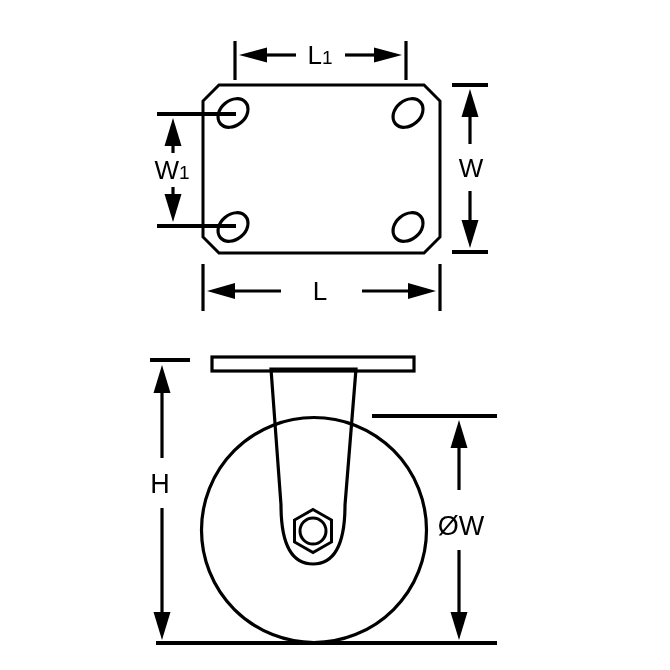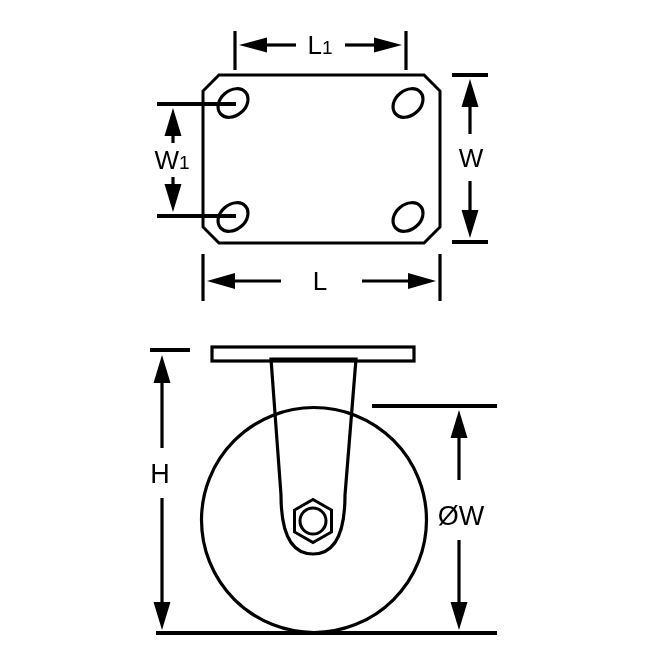--- a/index.html
+++ b/index.html
@@ -8,20 +8,21 @@
     background: #ffffff;
     width: 670px;
     height: 670px;
     overflow: hidden;
   }
   .canvas {
     position: relative;
     width: 670px;
     height: 638px;
     background: #ffffff;
+    margin-top: 10px;
   }
   svg { display: block; }
   .outline { stroke: #000000; fill: none; }
   .dimline { stroke: #000000; stroke-width: 3.2; fill: none; }
   .extline { stroke: #000000; stroke-width: 4; fill: none; }
   .arrowhead { fill: #000000; stroke: none; }
   .dim-label {
     font-family: "Liberation Sans", "DejaVu Sans", sans-serif;
     fill: #000000;
     font-size: 26px;

